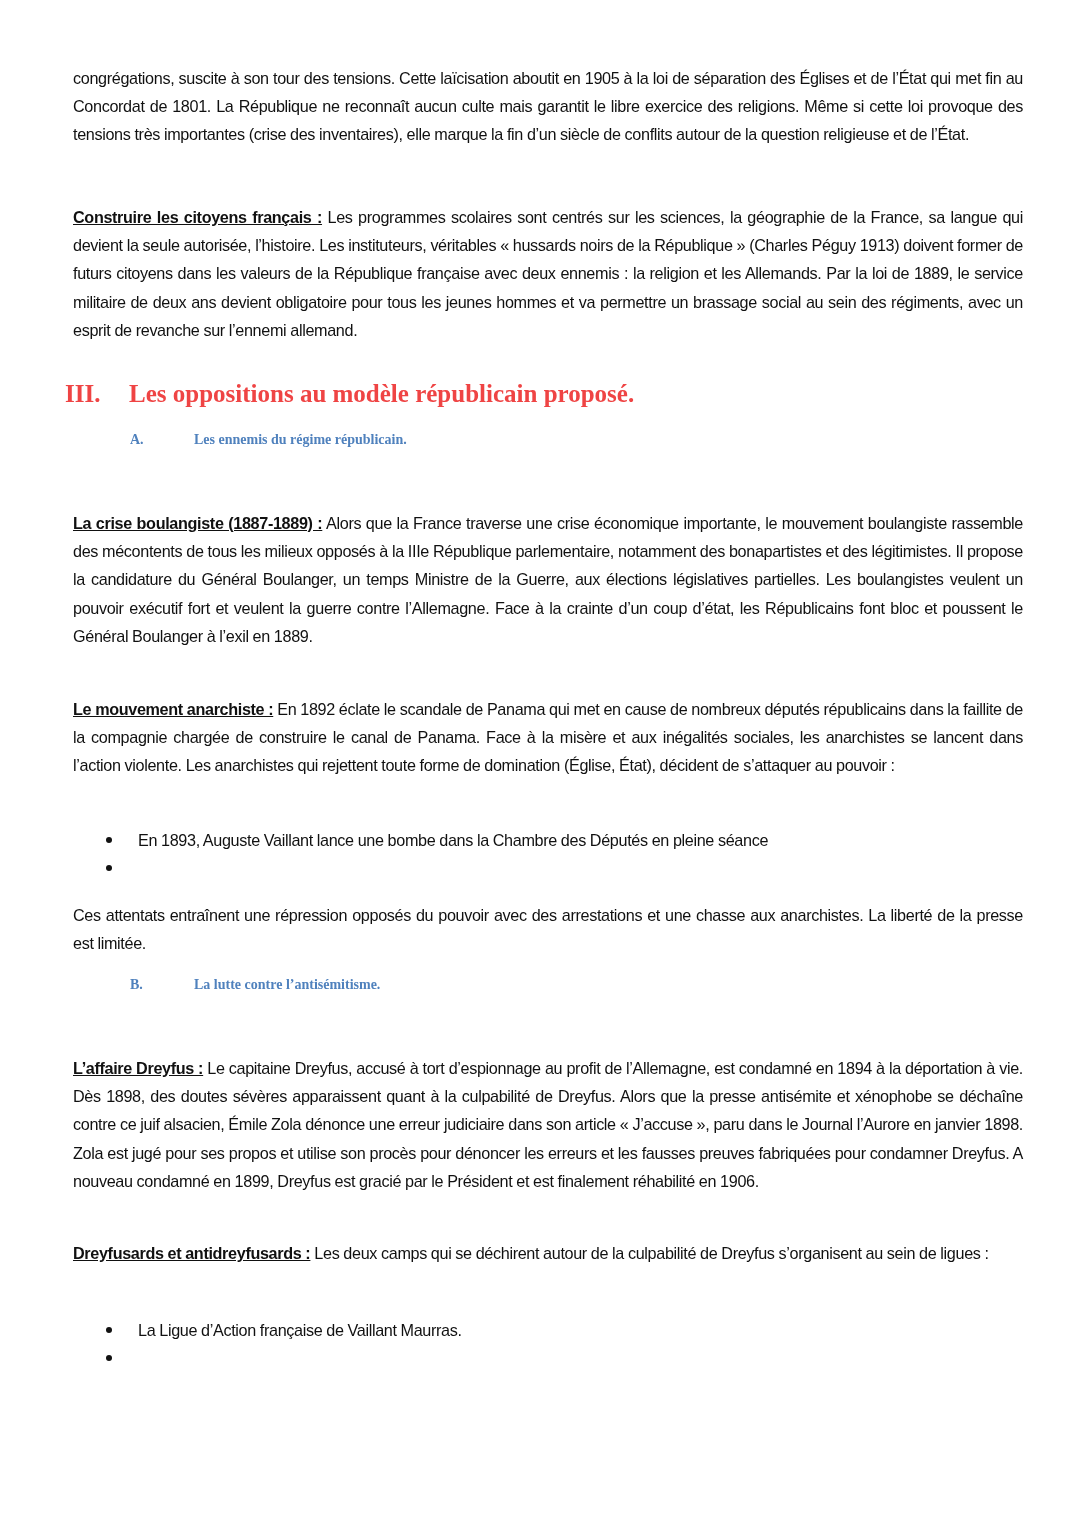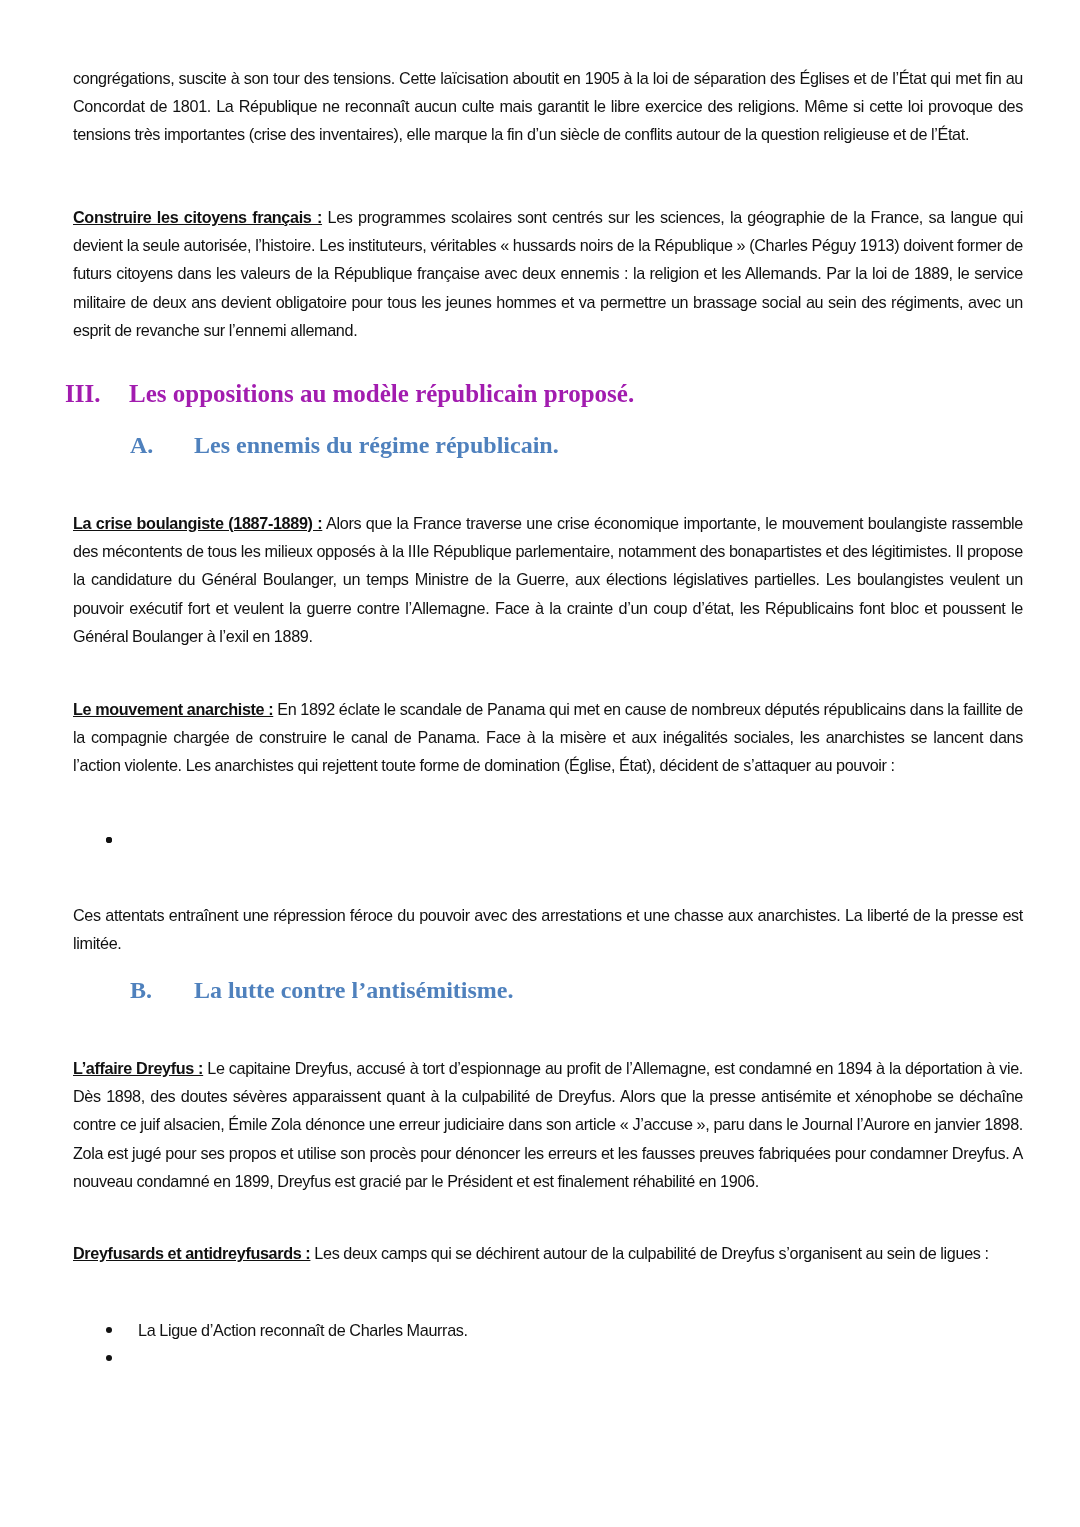--- a/index.html
+++ b/index.html
@@ -32,30 +32,30 @@
     .lead {
       font-weight: bold;
       text-decoration: underline;
     }
     .h1 {
       position: absolute;
       left: 0;
       font-family: "Liberation Serif", serif;
       font-weight: bold;
       font-size: 25px;
-      color: #a21caf;
+      color: #ef4444;
       white-space: nowrap;
     }
     .h1 .num { display: inline-block; width: 64px; }
     .h2 {
       position: absolute;
       left: 65px;
       font-family: "Liberation Serif", serif;
       font-weight: bold;
-      font-size: 24px;
+      font-size: 14px;
       color: #4f81bd;
       white-space: nowrap;
     }
     .h2 .num { display: inline-block; width: 64px; }
     .block { position: absolute; left: 8px; width: 950px; }
     ul.bullets {
       list-style: none;
       margin: 0;
       padding: 0;
     }
@@ -102,41 +102,41 @@
   <div class="block" style="top:509px;">
     <p class="para"><span class="lead">La crise boulangiste (1887-1889) :</span><span> Alors que la France traverse une crise économique importante, le mouvement boulangiste rassemble des mécontents de tous les milieux opposés à la IIIe République parlementaire, notamment des bonapartistes et des légitimistes. Il propose la candidature du Général Boulanger, un temps Ministre de la Guerre, aux élections législatives partielles. Les boulangistes veulent un pouvoir exécutif fort et veulent la guerre contre l’Allemagne. Face à la crainte d’un coup d’état, les Républicains font bloc et poussent le Général Boulanger à l’exil en 1889.</span></p>
   </div>
 
   <div class="block" style="top:695px;">
     <p class="para"><span class="lead">Le mouvement anarchiste :</span><span> En 1892 éclate le scandale de Panama qui met en cause de nombreux députés républicains dans la faillite de la compagnie chargée de construire le canal de Panama. Face à la misère et aux inégalités sociales, les anarchistes se lancent dans l’action violente. Les anarchistes qui rejettent toute forme de domination (Église, État), décident de s’attaquer au pouvoir :</span></p>
   </div>
 
   <div class="block" style="top:826px;">
     <ul class="bullets">
-      <li><span class="dot"></span></li>
+      <li><span class="dot"></span><span>En 1893, Auguste Vaillant lance une bombe dans la Chambre des Députés en pleine séance</span></li>
       <li><span class="dot"></span></li>
     </ul>
   </div>
 
   <div class="block" style="top:901px;">
-    <p class="para">Ces attentats entraînent une répression féroce du pouvoir avec des arrestations et une chasse aux anarchistes. La liberté de la presse est limitée.</p>
+    <p class="para">Ces attentats entraînent une répression opposés du pouvoir avec des arrestations et une chasse aux anarchistes. La liberté de la presse est limitée.</p>
   </div>
 
   <div class="h2" style="top:977px;">
     <span class="num">B.</span><span>La lutte contre l’antisémitisme.</span>
   </div>
 
   <div class="block" style="top:1054px;">
     <p class="para"><span class="lead">L’affaire Dreyfus :</span><span> Le capitaine Dreyfus, accusé à tort d’espionnage au profit de l’Allemagne, est condamné en 1894 à la déportation à vie. Dès 1898, des doutes sévères apparaissent quant à la culpabilité de Dreyfus. Alors que la presse antisémite et xénophobe se déchaîne contre ce juif alsacien, Émile Zola dénonce une erreur judiciaire dans son article « J’accuse », paru dans le Journal l’Aurore en janvier 1898. Zola est jugé pour ses propos et utilise son procès pour dénoncer les erreurs et les fausses preuves fabriquées pour condamner Dreyfus. A nouveau condamné en 1899, Dreyfus est gracié par le Président et est finalement réhabilité en 1906.</span></p>
   </div>
 
   <div class="block" style="top:1239px;">
     <p class="para"><span class="lead">Dreyfusards et antidreyfusards :</span><span> Les deux camps qui se déchirent autour de la culpabilité de Dreyfus s’organisent au sein de ligues :</span></p>
   </div>
 
   <div class="block" style="top:1316px;">
     <ul class="bullets">
-      <li><span class="dot"></span><span>La Ligue d’Action reconnaît de Charles Maurras.</span></li>
+      <li><span class="dot"></span><span>La Ligue d’Action française de Vaillant Maurras.</span></li>
       <li><span class="dot"></span></li>
     </ul>
   </div>
 
 </div>
 
 </body></html>

